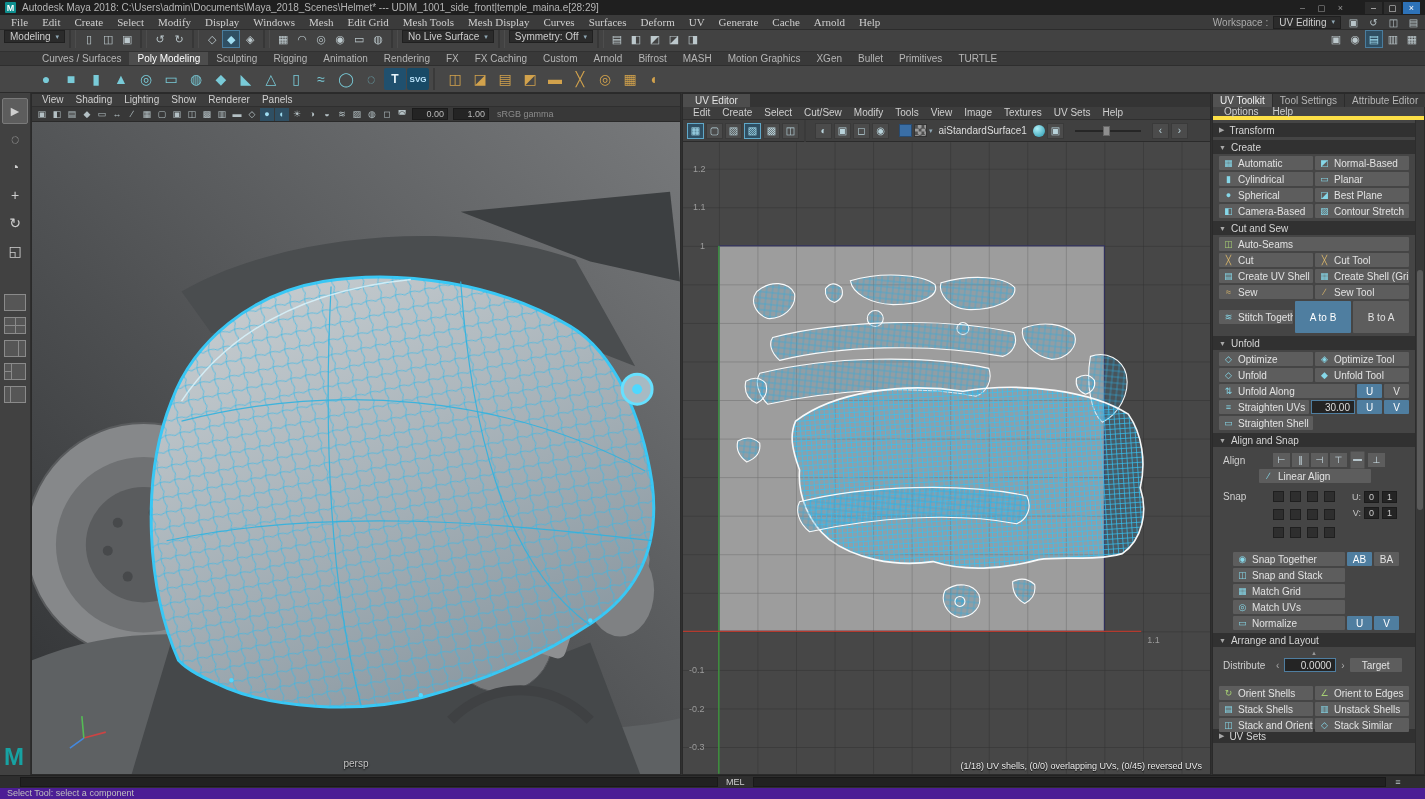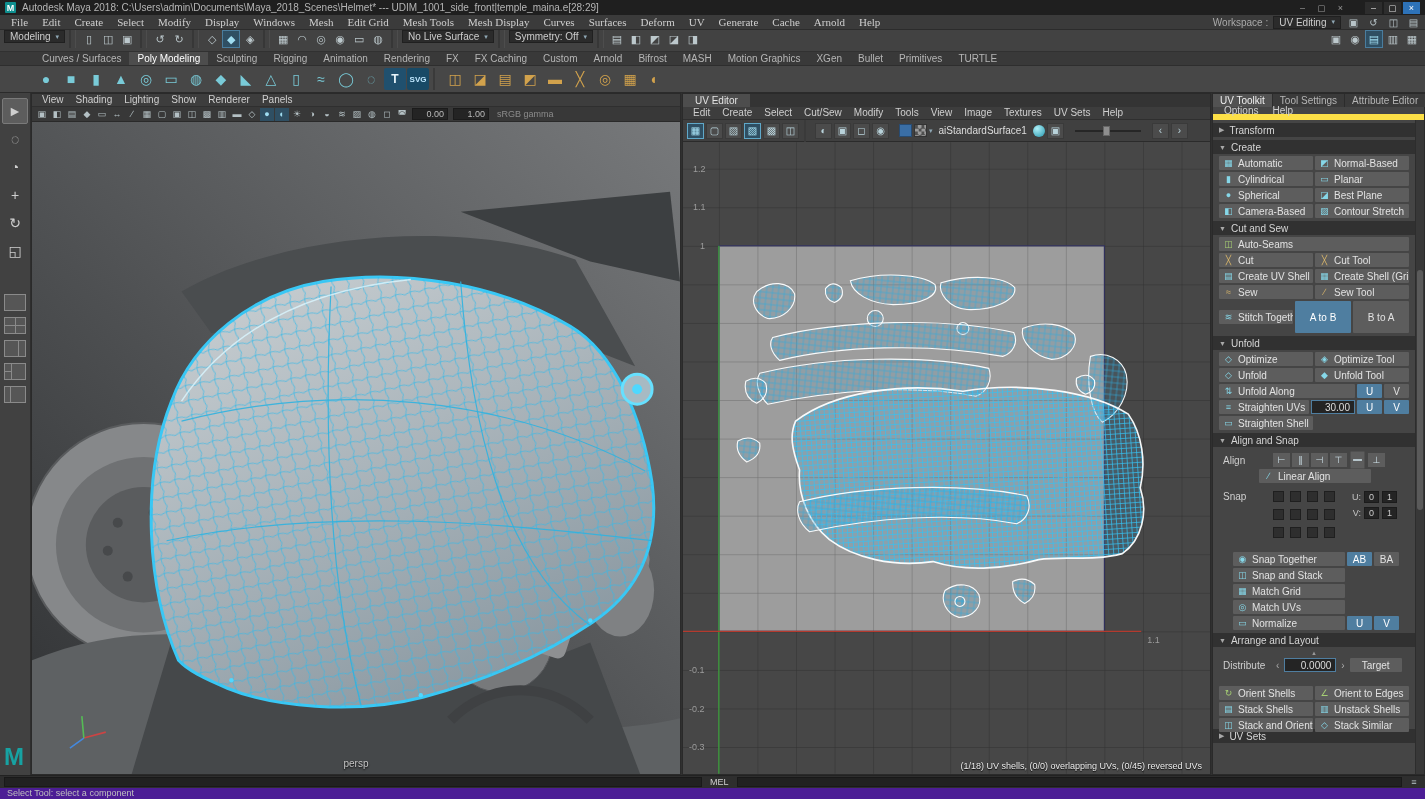--- a/index.html
+++ b/index.html
@@ -75,21 +75,21 @@
 .tealball{width:12px;height:12px;border-radius:50%;background:radial-gradient(circle at 35% 30%,#aef0f8,#2596ad);}
 .slider{width:66px;height:2px;background:#262626;position:relative;margin:0 9px;}
 .sl-thumb{position:absolute;left:42%;top:-4px;width:7px;height:10px;background:#8e8e8e;border:1px solid #666;}
 .uv-canvas{position:absolute;left:0;top:48px;right:0;bottom:0;overflow:hidden;}
 .uv-status{position:absolute;right:8px;bottom:3px;font-size:9px;font-weight:normal;color:#ececec;text-shadow:0 1px 1px #000;z-index:3;padding-left:12px;}
 
 .toolkit{position:absolute;left:1212px;top:93px;width:213px;height:682px;background:#454545;border:1px solid #2a2a2a;}
 .tk-tabs{height:13px;background:#343434;display:flex;font-size:10px;}
 .tk-tab{padding:0 7px;display:flex;align-items:center;color:#b5b5b5;background:#3a3a3a;border-right:1px solid #2c2c2c;white-space:nowrap;}
 .tk-tab.active{background:#525252;color:#f0f0f0;}
-.tk-menus{height:13px;background:#454545;display:flex;gap:4px;padding-left:6px;font-size:10px;align-items:center;border-bottom:6px solid #fde047;}
+.tk-menus{height:13px;background:#454545;display:flex;gap:4px;padding-left:6px;font-size:10px;align-items:center;border-bottom:4px solid #fde047;}
 .tk-menus .pm{padding:0 5px;}
 .tk-body{position:absolute;left:0;top:26px;right:9px;bottom:0;overflow:hidden;}
 .tk-scrollbar{position:absolute;right:0;top:26px;bottom:0;width:9px;background:#383838;border-left:1px solid #2d2d2d;}
 .tk-thumb{position:absolute;left:1px;right:1px;top:150px;height:240px;background:#5a5a5a;border-radius:3px;}
 .tkhdr{height:14px;background:#313131;margin-top:3px;display:flex;align-items:center;gap:5px;padding:0 6px;font-size:10px;color:#d6d6d6;}
 .tri{font-size:7px;color:#a8a8a8;}
 .tkrow{display:flex;gap:2px;margin:2px 6px 0;align-items:center;}
 .tkbtn{flex:1;height:14px;background:#5d5d5d;display:flex;align-items:center;gap:4px;padding:0 4px;font-size:10px;color:#e2e2e2;white-space:nowrap;overflow:hidden;border-radius:1px;}
 .tkbtn.blue{background:#4f7ea0;color:#fff;}
 .tkbtn.small{flex:none;width:25px;justify-content:center;padding:0;}
@@ -105,21 +105,21 @@
 .alico{width:17px;height:14px;background:#5d5d5d;display:flex;align-items:center;justify-content:center;font-size:9px;color:#cfe2ea;}
 .rot90{transform:rotate(90deg);}
 .chkgrid{display:grid;grid-template-columns:repeat(4,13px);grid-auto-rows:15px;gap:3px 4px;}
 .chk{width:11px;height:11px;background:#2e2e2e;border:1px solid #1f1f1f;}
 .nbox{width:15px;height:12px;background:#242424;border:1px solid #1b1b1b;font-size:9px;display:flex;align-items:center;justify-content:center;color:#ccc;}
 .uvlab{font-size:9px;color:#c5c5c5;width:14px;text-align:right;}
 .sparr{font-size:10px;color:#aaa;padding:0 3px;}
 .chevrow{text-align:center;height:9px;line-height:9px;}
 .chevrow span{font-size:6px;color:#999;}
 
-.cmdline{position:absolute;left:0;top:775px;width:1425px;height:13px;background:#2e2e2e;display:flex;align-items:center;gap:5px;padding:0 4px;border-top:1px solid #222;}
+.cmdline{position:absolute;left:0;top:775px;width:1425px;height:13px;background:#2e2e2e;display:flex;align-items:center;gap:5px;padding:0 20px;border-top:1px solid #222;}
 .cmdfield{height:10px;background:#212121;border:1px solid #191919;}
 .f-left{width:698px;}
 .f-right{flex:1;}
 .mel{font-size:9px;color:#cfcfcf;padding:0 3px;}
 .helpline{position:absolute;left:0;top:788px;width:1425px;height:11px;background:#4c1d95;font-size:9px;color:#bfbfbf;display:flex;padding:0 7px;}
 text{font-family:"Liberation Sans",sans-serif;}
 </style>
 </head>
 <body>
 

